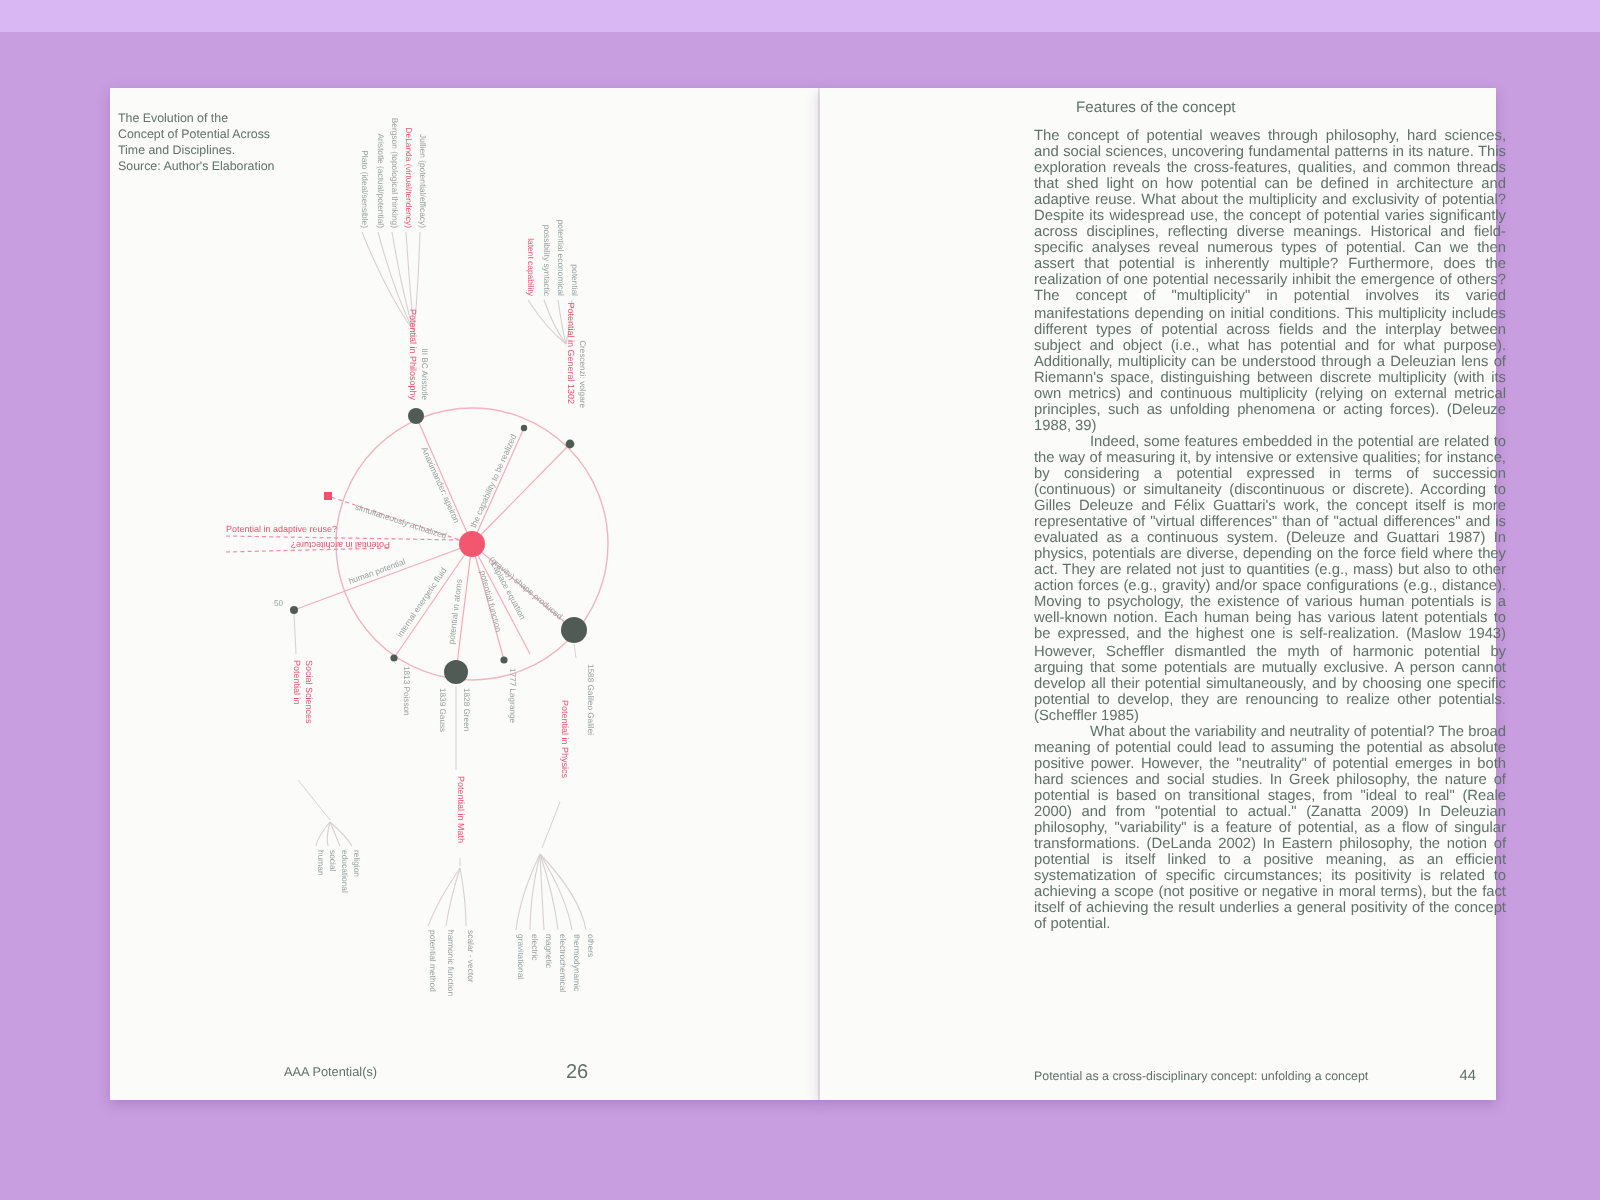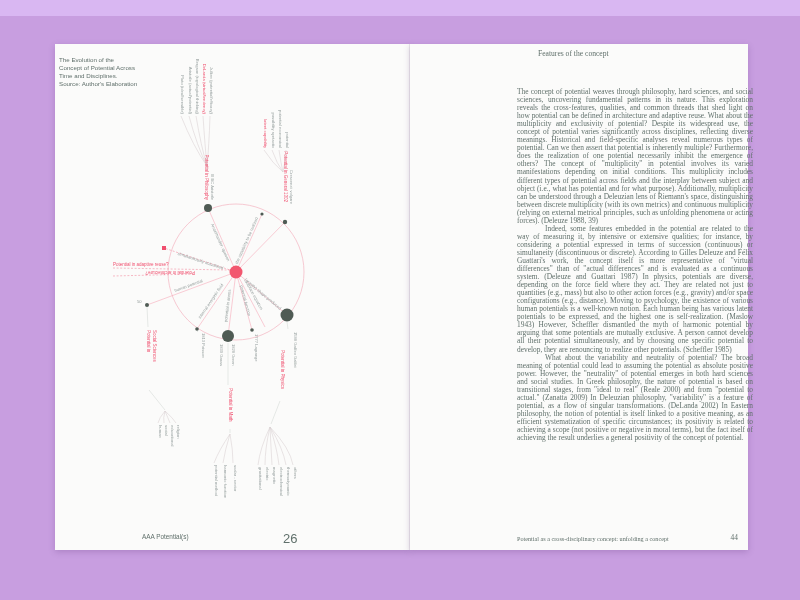--- a/index.html
+++ b/index.html
@@ -4,34 +4,34 @@
 <style>
   html,body{margin:0;padding:0;}
   body{
     width:800px;height:600px;overflow:hidden;position:relative;
     background:#c89ee0;
     font-family:"Liberation Sans", sans-serif;
   }
   .top-strip{position:absolute;left:0;top:0;width:800px;height:16px;background:#d9b7f2;}
   .page{position:absolute;top:44px;height:506px;background:#fbfbfa;box-shadow:0 2px 6px rgba(90,50,120,.25);}
   .page-left{left:55px;width:355px;}
-  .page-right{left:410px;width:338px;font-family:Liberation Serif, serif;}
+  .page-right{left:410px;width:338px;}
   .seam{position:absolute;left:409px;top:44px;width:2px;height:506px;
     background:linear-gradient(90deg,rgba(120,100,130,.18),rgba(255,255,255,0));}
 
   
   .caption{position:absolute;left:4px;top:12px;font-size:6.2px;line-height:8px;color:#60706b;}
   .diagram-svg{position:absolute;left:0;top:0;width:355px;height:506px;}
   .footer-l{position:absolute;left:87px;top:489px;font-size:6.4px;color:#60706b;}
-  .pageno-l{position:absolute;left:228px;top:487px;font-size:13px;color:#60706b;}
+  .pageno-l{position:absolute;left:228px;top:487px;font-size:10px;color:#60706b;}
 
   
   .heading{position:absolute;left:128px;top:5px;font-size:7.6px;color:#60706b;}
   .bodycol{position:absolute;left:107px;top:20px;width:236px;color:#60706b;
-    font-size:7.4px;line-height:8.05px;text-align:justify;margin-top:24px;}
+    font-size:7.4px;line-height:8.05px;text-align:justify;}
   .bodycol p{margin:0;}
   .bodycol p.indent{text-indent:28px;}
   .footer-r{position:absolute;left:107px;top:491px;font-size:6.2px;color:#60706b;}
   .pageno-r{position:absolute;right:10px;top:489px;font-size:7.4px;color:#60706b;}
 
   
   text{font-family:"Liberation Sans", sans-serif;}
   .t-gray{fill:#97a09f;font-size:4.2px;}
   .t-gray-s{fill:#97a09f;font-size:4.1px;}
   .t-pink{fill:#f04f6e;font-size:4.2px;}

